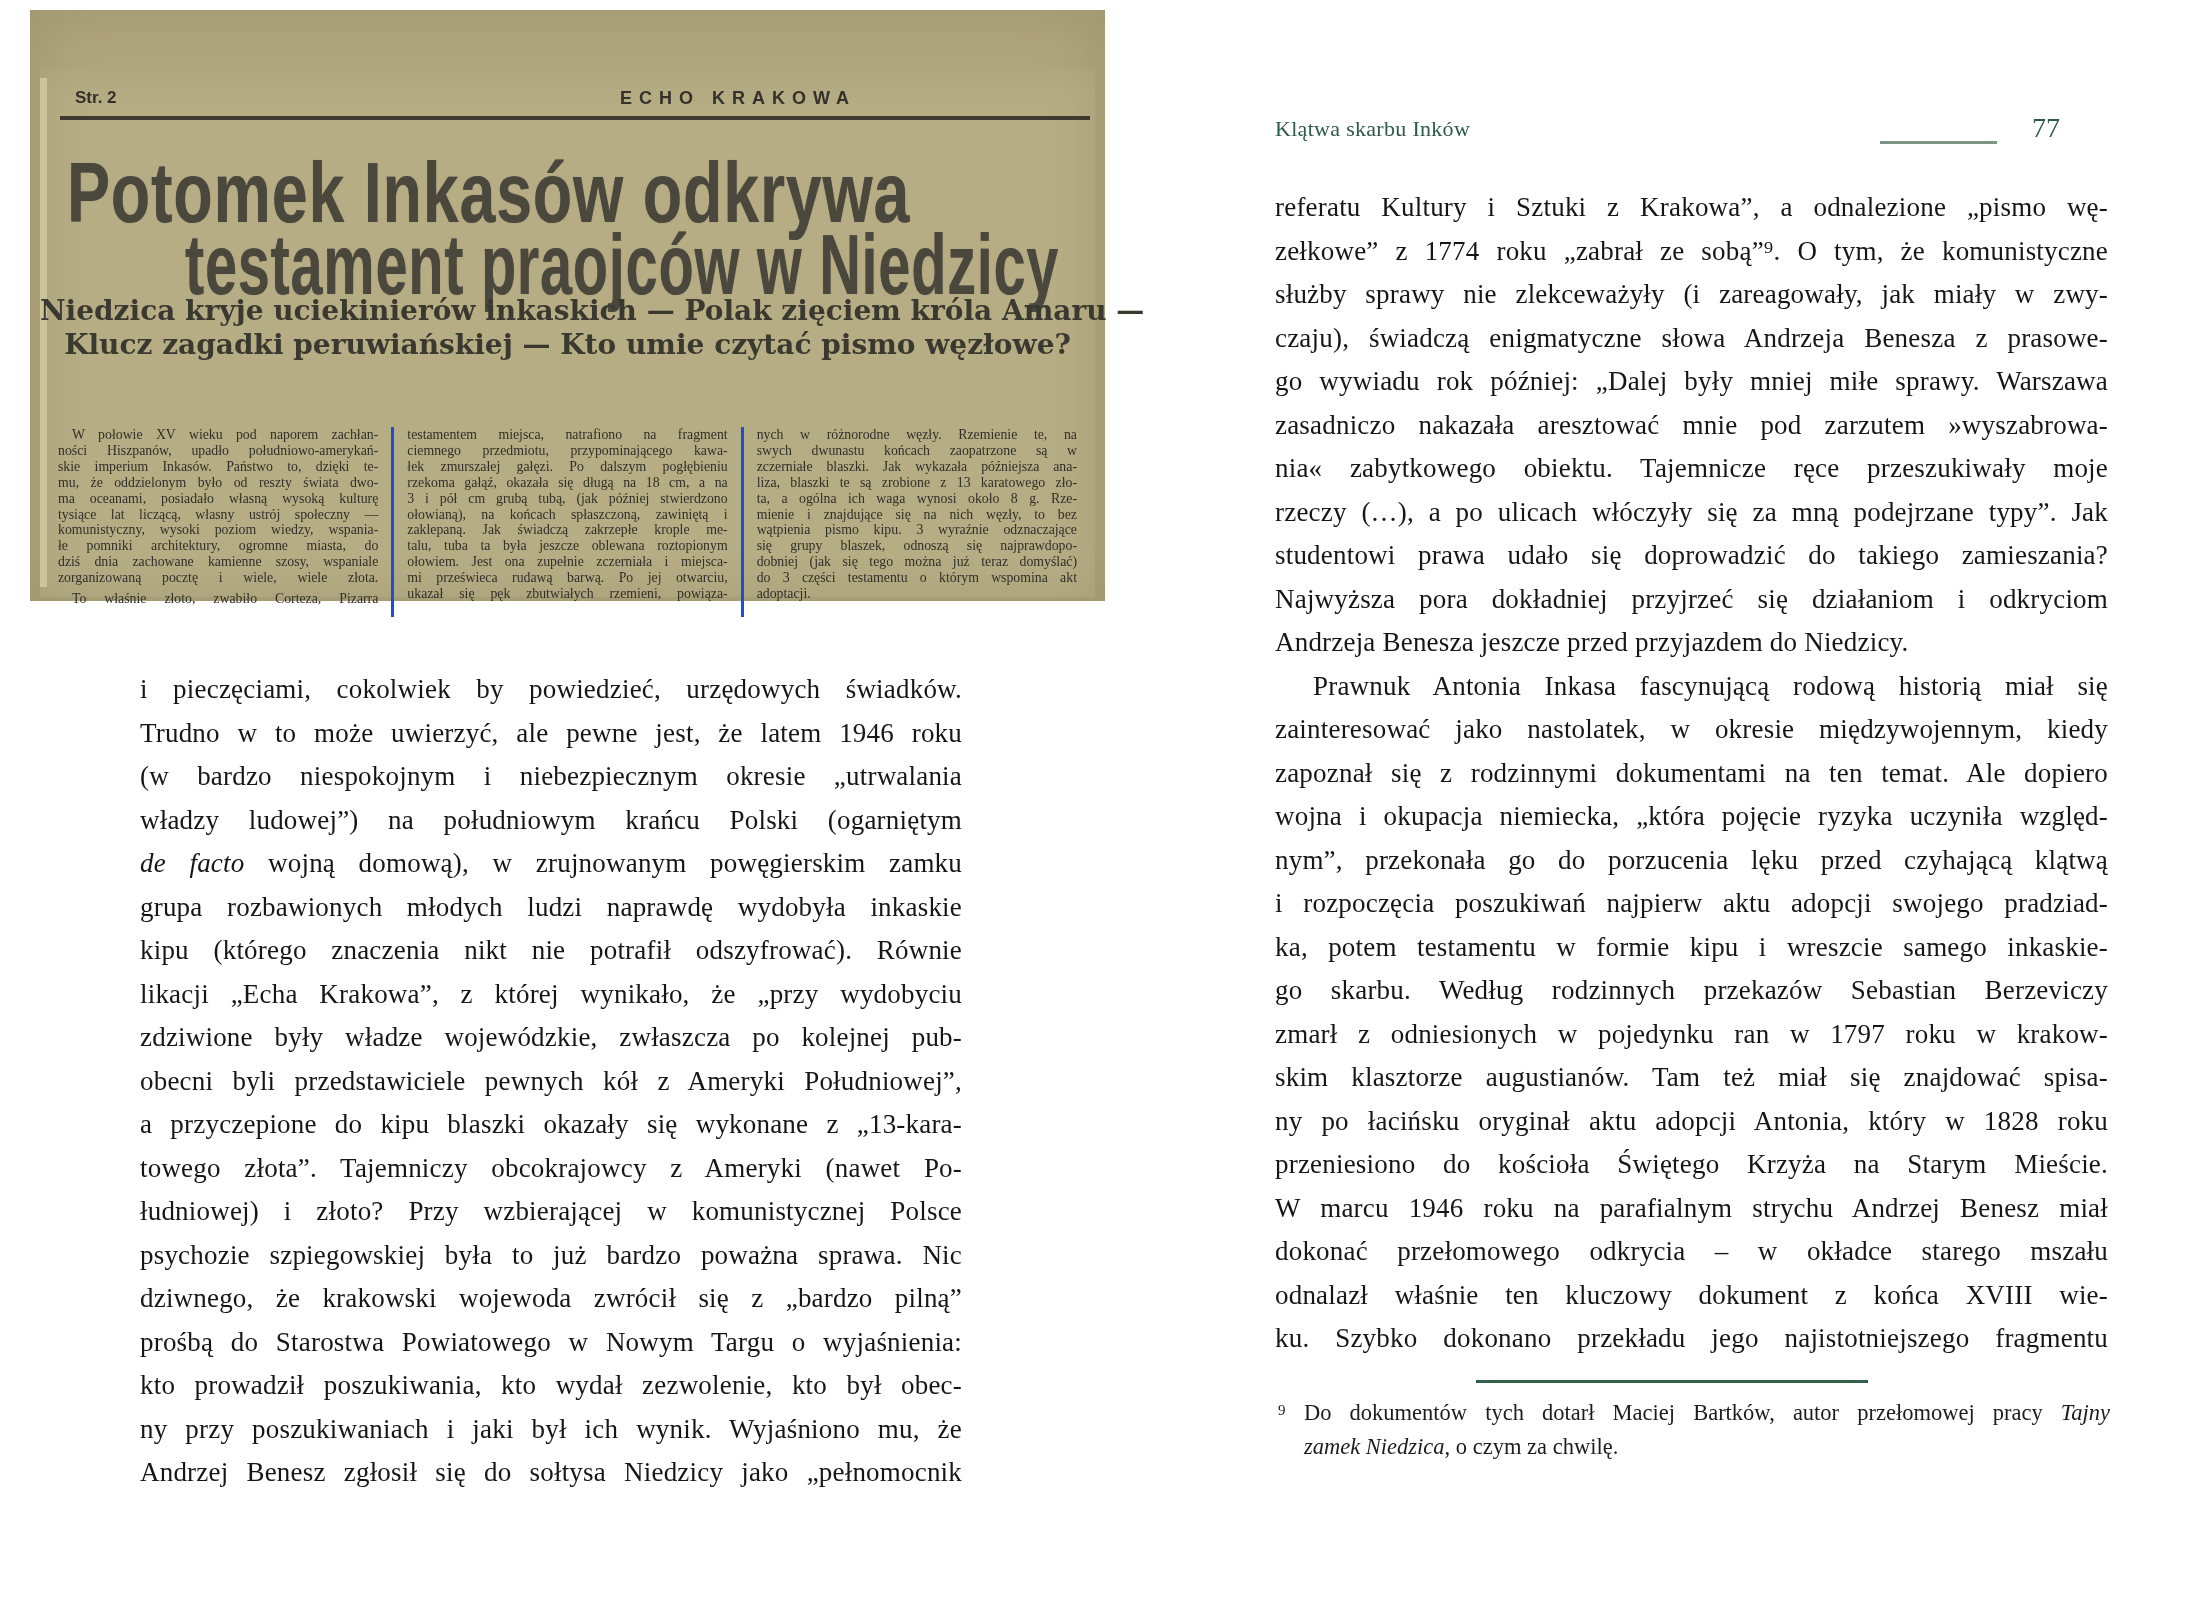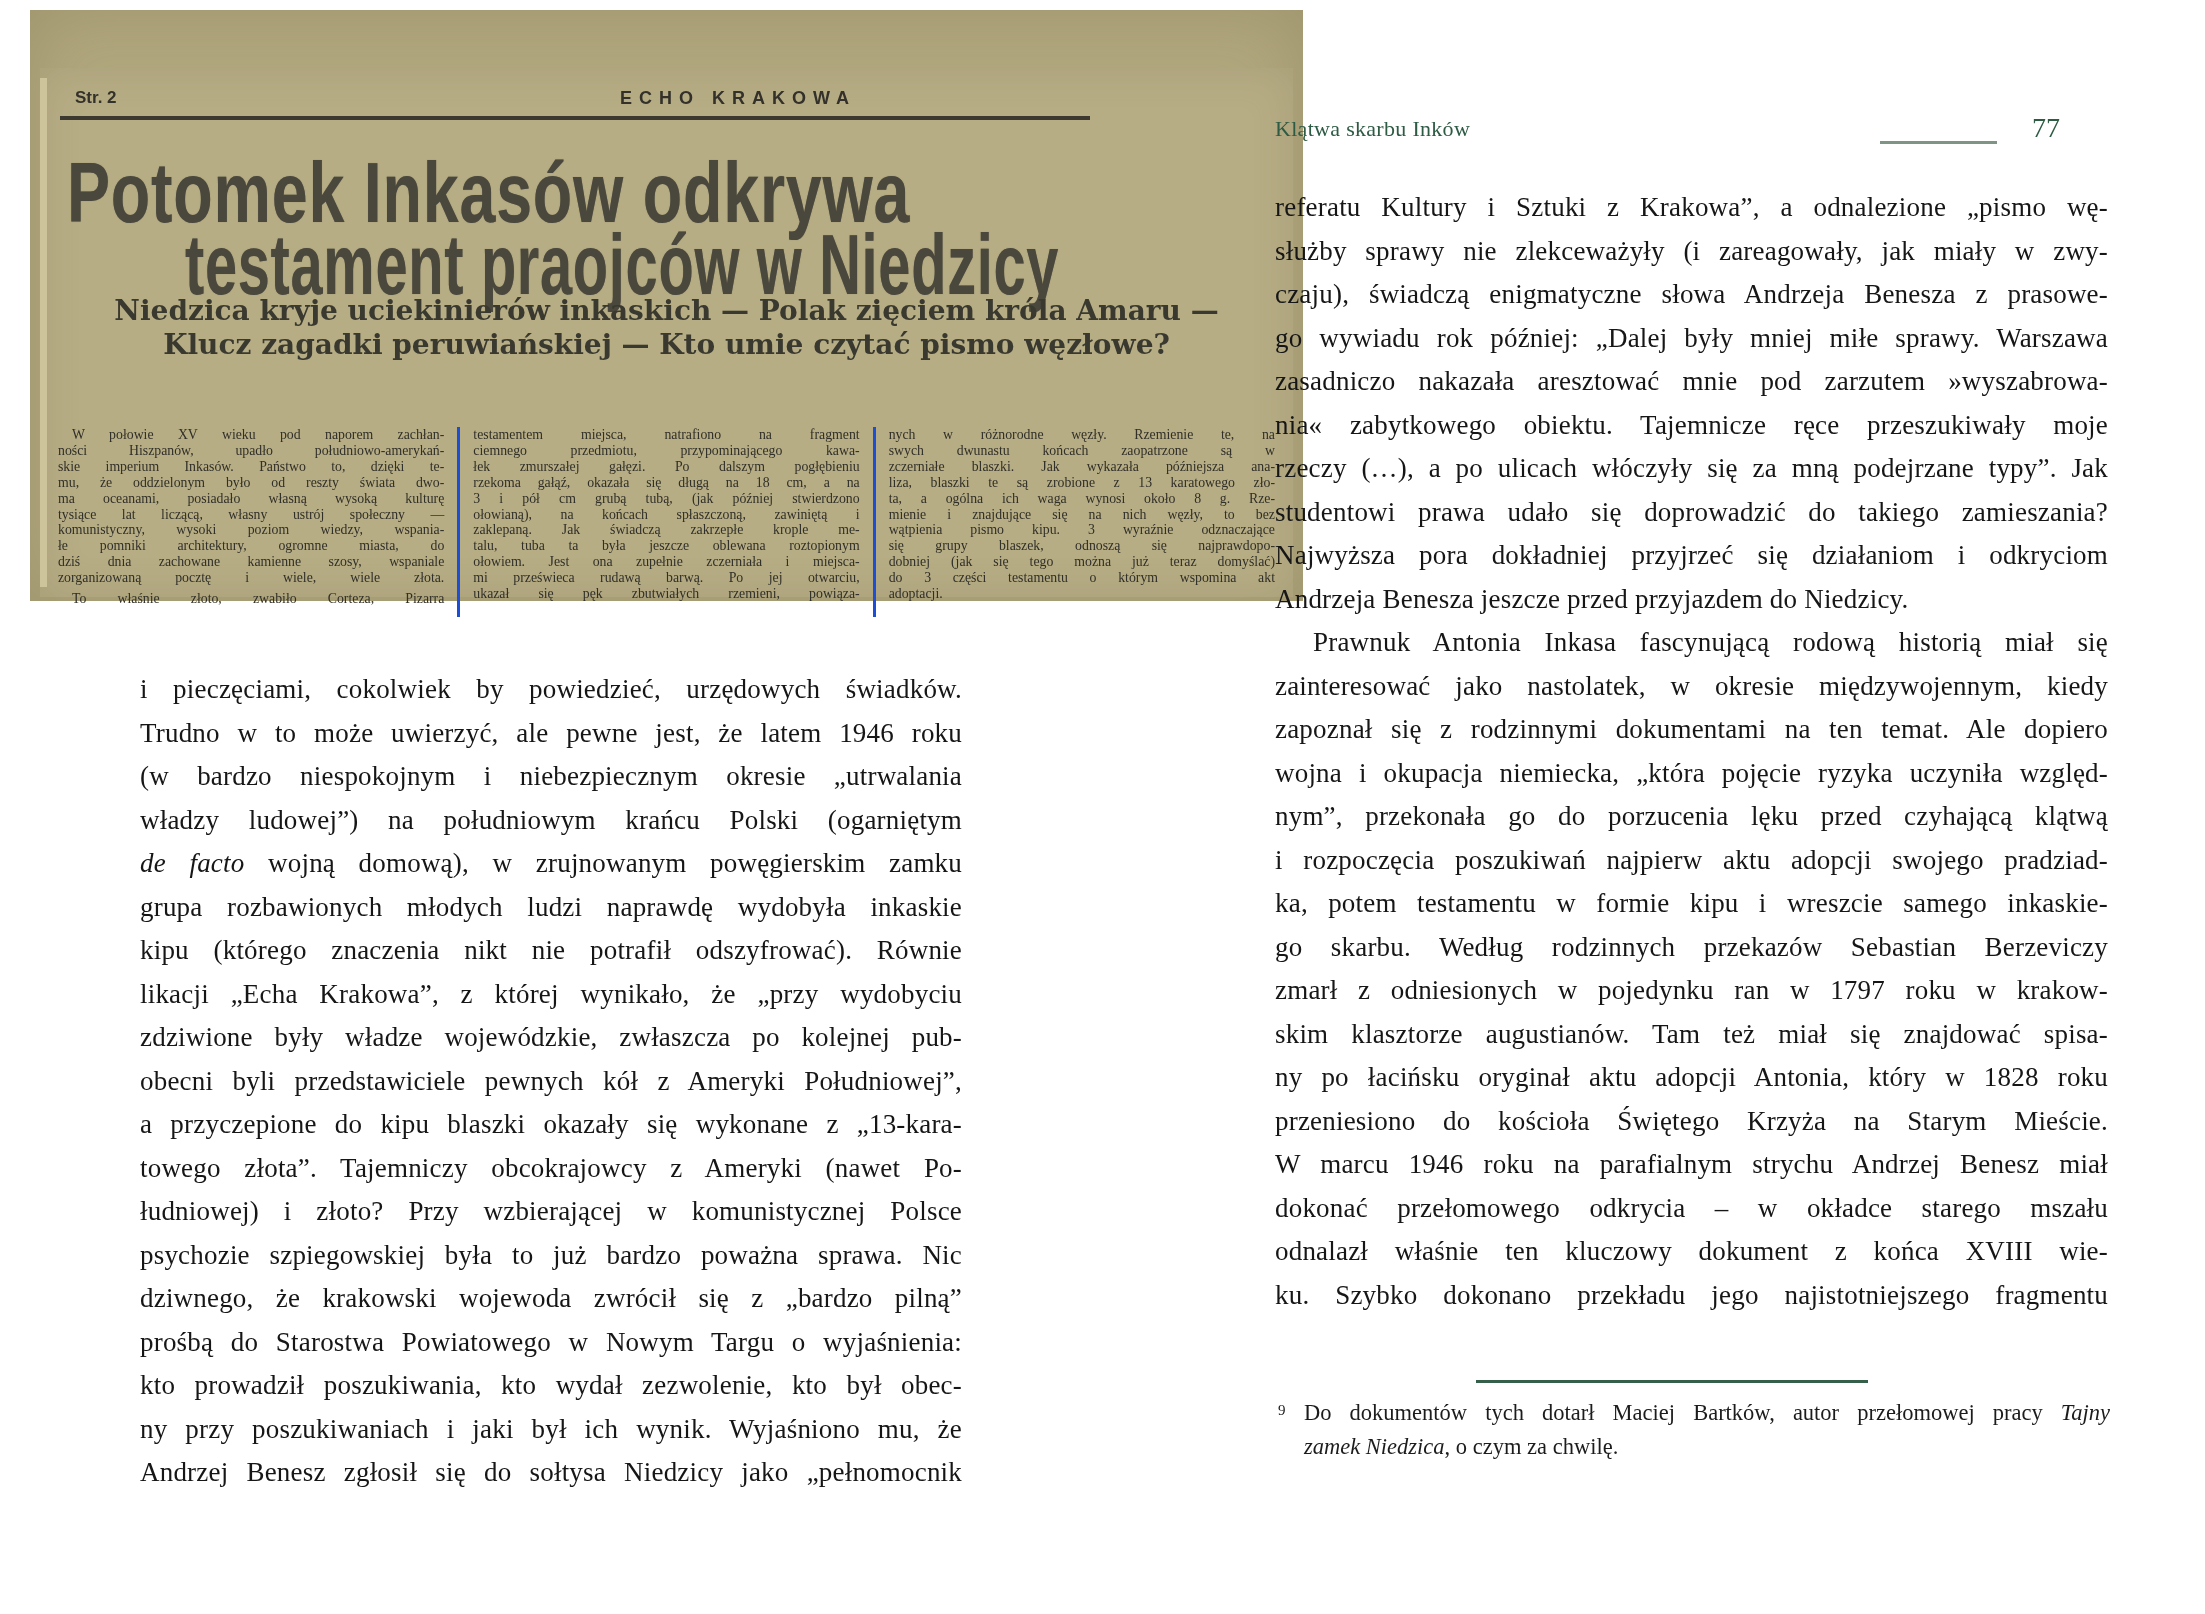--- a/index.html
+++ b/index.html
@@ -1,21 +1,21 @@
 <!DOCTYPE html>
 <html><head>
 <meta charset="utf-8">
 <style>
   html,body{margin:0;padding:0;background:#ffffff;}
   .spread{position:relative;width:2205px;height:1614px;background:#ffffff;overflow:hidden;
           font-family:"Liberation Serif", serif;color:#1c1c1c;}
   em{font-style:italic;}
 
   
-  .clipping{position:absolute;left:30px;top:10px;width:1273px;height:591px;
+  .clipping{position:absolute;left:30px;top:10px;width:1075px;height:591px;
             background:#b1a77e;box-shadow:inset 0 0 70px rgba(92,82,50,.22);}
   .paper{position:absolute;left:10px;top:58px;right:10px;bottom:4px;
          background:#b7ad85;box-shadow:inset 0 0 40px rgba(100,90,55,.18);}
   .paper-edge{position:absolute;left:0;top:10px;bottom:10px;width:7px;background:#cdc49c;}
   .np-header{position:absolute;left:0;top:20px;width:100%;height:24px;color:#33312a;}
   .np-pagenum{position:absolute;left:35px;top:0;font-family:"Liberation Sans",sans-serif;
               font-weight:700;font-size:17px;}
   .np-masthead{position:absolute;left:580px;top:0;font-family:"Liberation Sans",sans-serif;
                font-weight:700;font-size:18px;letter-spacing:7px;}
   .np-rule{position:absolute;left:20px;top:48px;width:1030px;height:4px;background:#3b3930;}
@@ -158,20 +158,21 @@
       </div>
     </div>
 
   <div class="rp-title">Klątwa skarbu Inków</div>
   <div class="rp-rule"></div>
   <div class="rp-pagenum">77</div>
 
   <div class="book-body right-body">
       <div class="para">
         <div class="line">referatu Kultury i Sztuki z Krakowa”, a odnalezione „pismo wę-</div>
+        <div class="line">zełkowe” z 1774 roku „zabrał ze sobą”⁹. O tym, że komunistyczne</div>
         <div class="line">służby sprawy nie zlekceważyły (i zareagowały, jak miały w zwy-</div>
         <div class="line">czaju), świadczą enigmatyczne słowa Andrzeja Benesza z prasowe-</div>
         <div class="line">go wywiadu rok później: „Dalej były mniej miłe sprawy. Warszawa</div>
         <div class="line">zasadniczo nakazała aresztować mnie pod zarzutem »wyszabrowa-</div>
         <div class="line">nia« zabytkowego obiektu. Tajemnicze ręce przeszukiwały moje</div>
         <div class="line">rzeczy (…), a po ulicach włóczyły się za mną podejrzane typy”. Jak</div>
         <div class="line">studentowi prawa udało się doprowadzić do takiego zamieszania?</div>
         <div class="line">Najwyższa pora dokładniej przyjrzeć się działaniom i odkryciom</div>
         <div class="line endline">Andrzeja Benesza jeszcze przed przyjazdem do Niedzicy.</div>
       </div>

